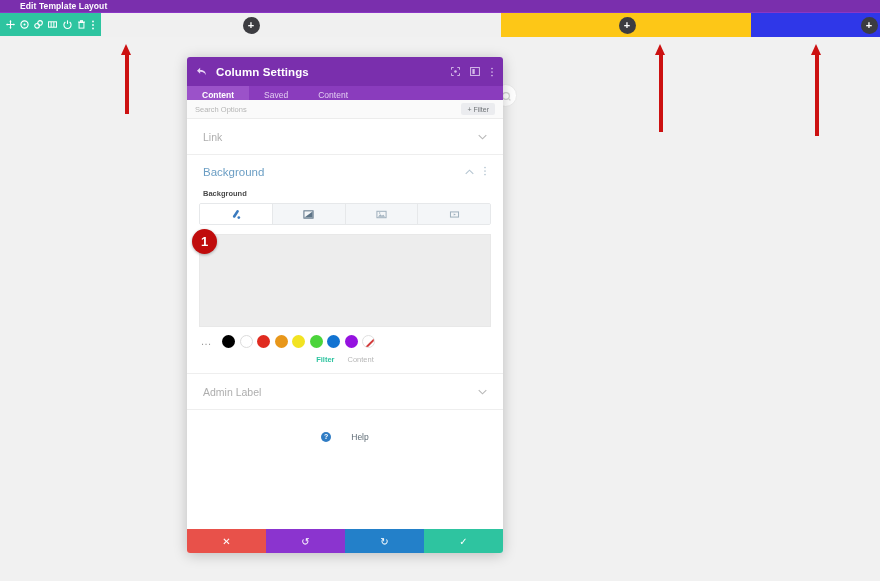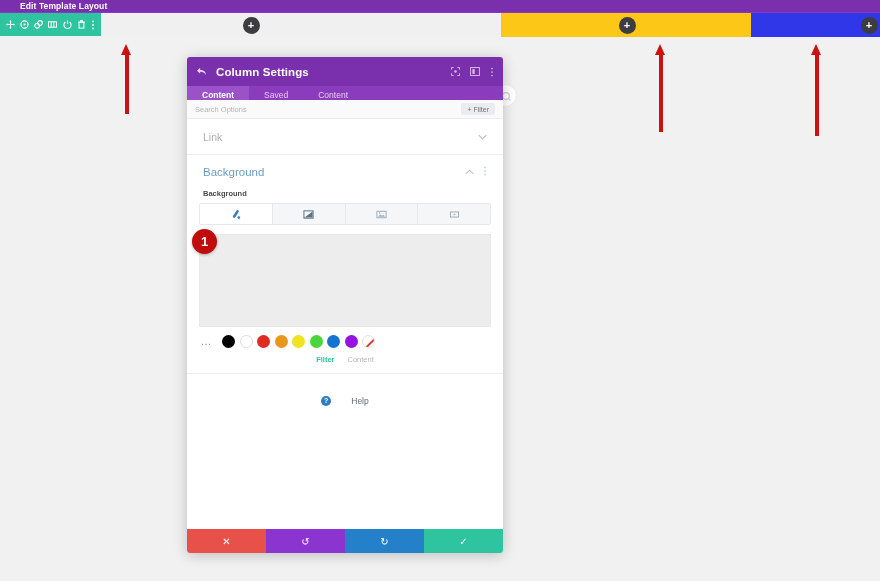--- a/index.html
+++ b/index.html
@@ -408,20 +408,28 @@
         <span class="sw transparent"></span>
       </div>
 
       <div class="saved-recent">
         <span class="sr-active">Filter</span>
         <span class="sr-idle">Content</span>
       </div>
 
       <div class="divider"></div>
 
+      <div class="acc-row">
+        <span class="lbl">Admin Label</span>
+        <span class="chev">
+          <svg width="9" height="6" viewBox="0 0 10 6">
+              <path d="M0.8 1 L5 5 L9.2 1" fill="none" stroke="#b9b9b9" stroke-width="1.3"></path>
+            </svg>
+        </span>
+      </div>
 
       <div class="help-row">
         <span class="qicon">?</span>
         <span class="htext">Help</span>
       </div>
     </div>
 
     <div class="modal-footer">
       <div class="fbtn f-cancel">✕</div>
       <div class="fbtn f-undo">↺</div>

